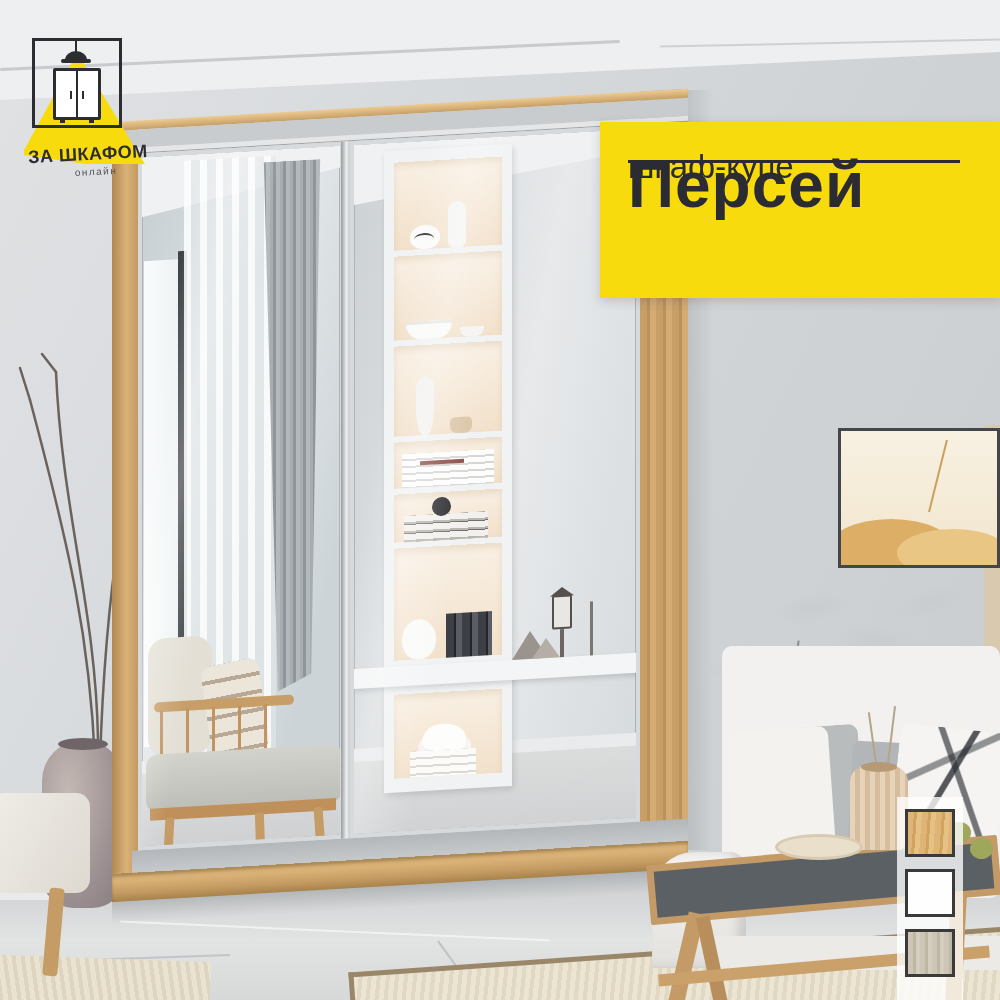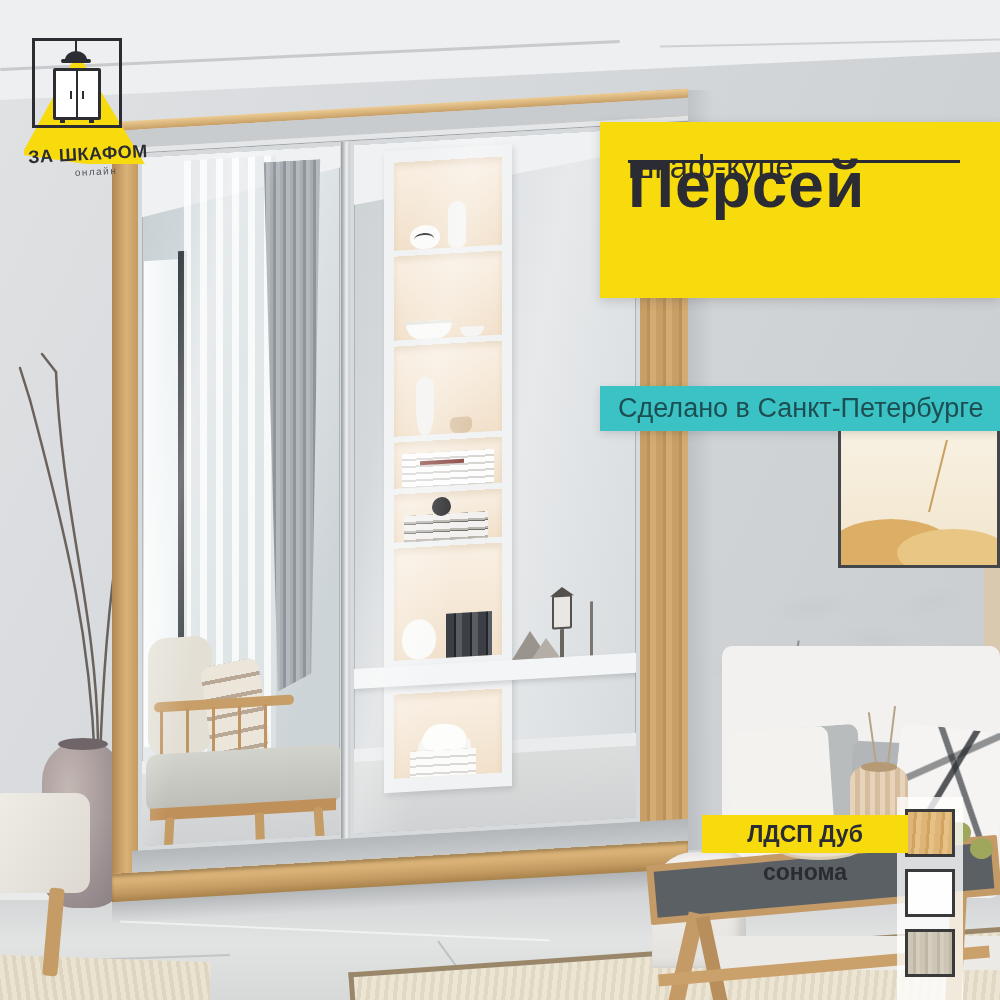--- a/index.html
+++ b/index.html
@@ -356,22 +356,20 @@
     <div class="logo-title">ЗА ШКАФОМ</div>
     <div class="logo-sub">онлайн</div>
   </div>
 
   <div class="banner-product">
     <span class="bp-label">шкаф-купе</span>
     <span class="bp-line"></span>
     <span class="bp-name">Персей</span>
   </div>
 
-  <div class="banner-teal">Сделано в Санкт-Петербурге</div>
 
   <div class="swatch-strip">
     <div class="swatch sw-oak"></div>
     <div class="swatch sw-white"></div>
     <div class="swatch sw-wood"></div>
   </div>
-  <div class="material-pill">ЛДСП Дуб сонома</div>
 
 </div>
 
 </body></html>

